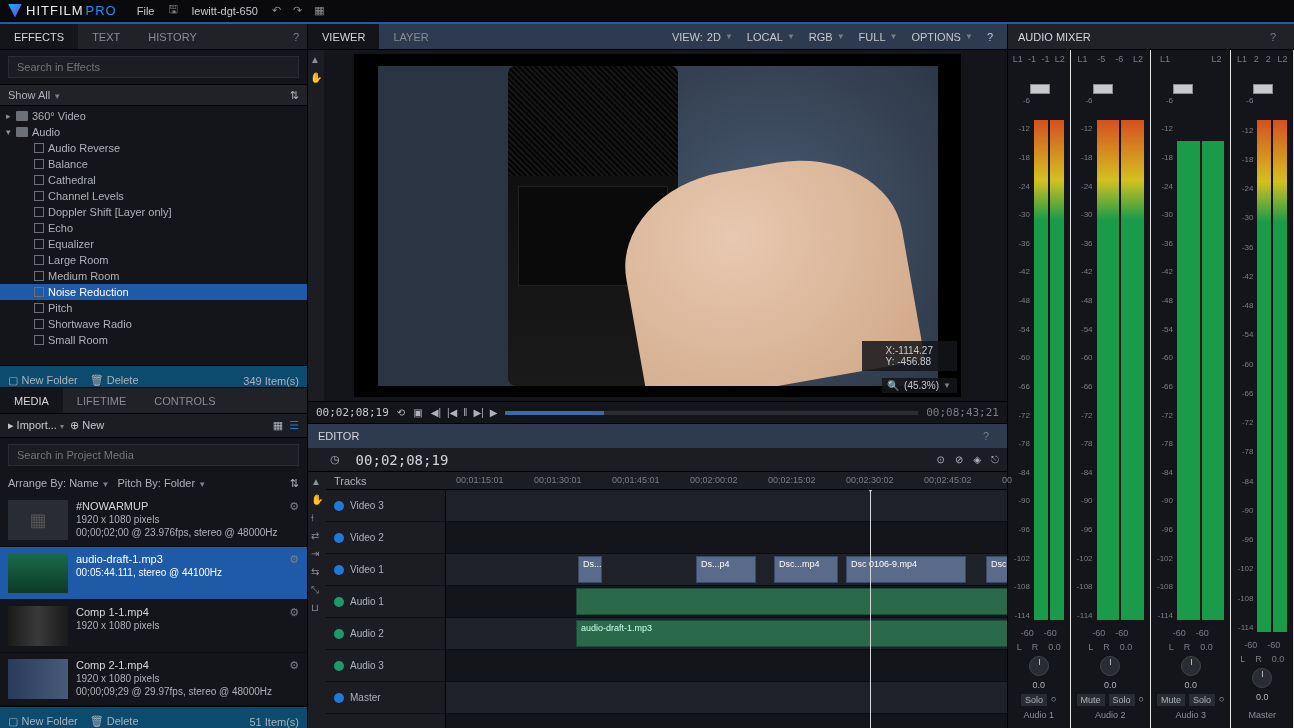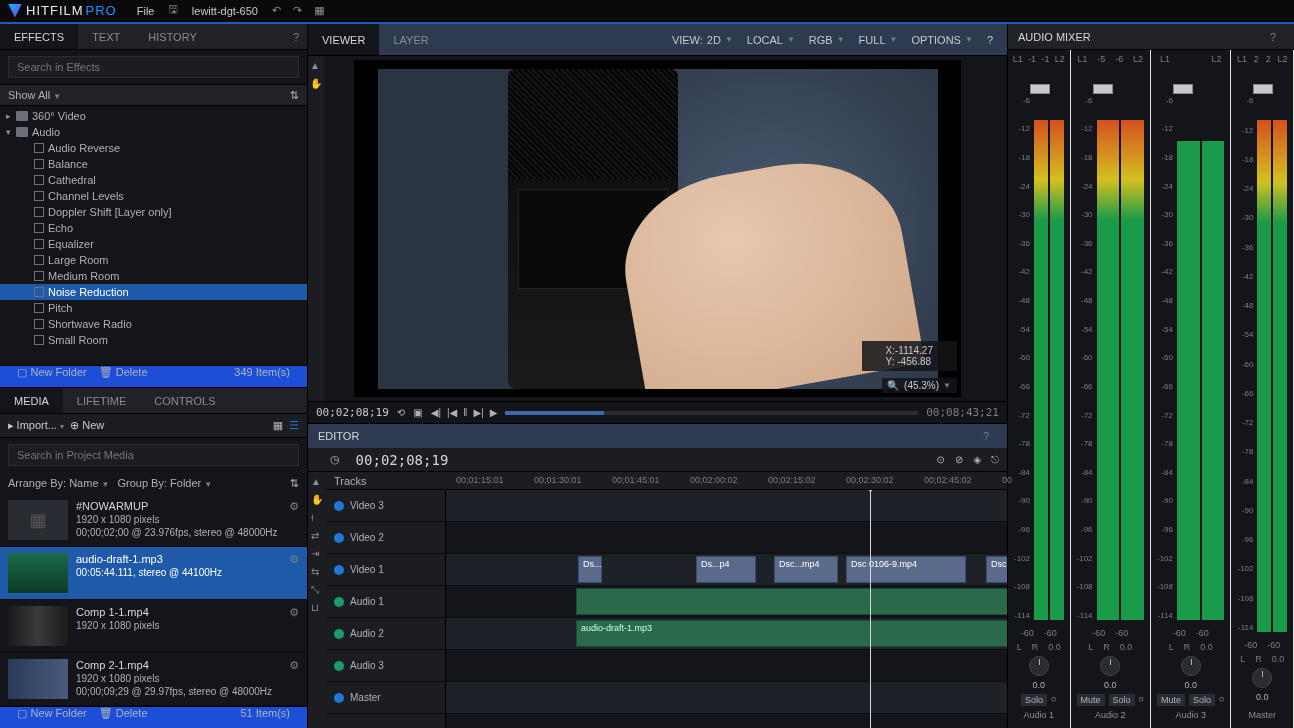--- a/index.html
+++ b/index.html
@@ -25,42 +25,42 @@
 .panel-hdr-btn{margin-left:auto;margin-right:8px;color:#7a7e85;cursor:pointer}
 .search-row{padding:6px 8px}
 .search-input{width:100%;height:22px;background:#1b1d23;border:1px solid #2a2c33;color:#7a7e85;padding:0 8px;font-size:11px}
 .filter-row{height:22px;background:#202228;display:flex;align-items:center;padding:0 8px;justify-content:space-between;border-top:1px solid #000;border-bottom:1px solid #000}
 .tree{flex:1;overflow:auto;padding:2px 0}
 .tree-row{height:16px;display:flex;align-items:center;padding-left:6px;cursor:pointer}
 .tree-row.selected{background:#1e5aa8;color:#fff}
 .exp{width:10px;display:inline-block;color:#8b8f96;font-size:9px}
 .folder-icon{display:inline-block;width:12px;height:10px;background:#6b6f77;border-radius:1px;margin-right:4px}
 .fx-icon{display:inline-block;width:10px;height:10px;border:1px solid #6b6f77;margin-right:4px}.pad2{padding-left:34px}
-.panel-footer{height:22px;background:#1d4ed8;display:flex;align-items:flex-start;padding:0 17px;gap:12px;border-top:1px solid #000}
+.panel-footer{height:22px;background:#0c4a6e;display:flex;align-items:flex-end;padding:0 8px;gap:12px;border-top:1px solid #000}
 .panel-footer .count{margin-left:auto}
 
 .media-panel{flex:0 0 278px;display:flex;flex-direction:column;border-top:1px solid #000}
 .media-toolbar{height:24px;background:#1b1d23;display:flex;align-items:center;padding:0 8px;gap:6px;border-bottom:1px solid #000}
 .media-btn{color:#c6c9ce;cursor:pointer}
 .arrange-row{height:22px;background:#14151a;display:flex;align-items:center;padding:0 8px;gap:8px}
 .media-list{flex:1;overflow:auto}
 .media-item{display:flex;padding:6px 8px;gap:8px;border-bottom:1px solid #0c0d10;cursor:pointer}
 .media-item.selected{background:#1e5aa8;color:#fff}
 .media-thumb{width:60px;height:40px;background:#2a2c33;display:flex;align-items:center;justify-content:center;font-size:18px;color:#555}
 .media-thumb.audio{background:linear-gradient(#1a6b4a,#0d3a28)}
 .media-thumb.vid1{background:linear-gradient(90deg,#1a1a1a,#3a3a3a,#1a1a1a)}
 .media-thumb.vid2{background:linear-gradient(90deg,#2a3a5a,#4a5a7a)}
 .media-info{display:flex;flex-direction:column;gap:2px;font-size:10px;flex:1}
 .media-name{color:#d4d7dc;font-size:11px}
 .media-item.selected .media-name{color:#fff}
 .media-gear{color:#7a7e85}
 
 .centercol{flex:1;display:flex;flex-direction:column;min-width:0}
 .viewer{flex:0 0 400px;background:#14151a;display:flex;flex-direction:column;border-bottom:1px solid #000}
-.viewer-tabs{height:32px;background:#2d3a4f;display:flex;align-items:center;border-bottom:1px solid #000}
+.viewer-tabs{height:26px;background:#2d3a4f;display:flex;align-items:center;border-bottom:1px solid #000}
 .viewer-opts{margin-left:auto;display:flex;align-items:center;gap:2px;padding-right:8px}
 .vopt{padding:2px 6px;color:#c6c9ce;cursor:pointer;display:flex;align-items:center;gap:4px}
 .chev{font-size:8px;color:#7a7e85}
 .viewer-body{flex:1;display:flex;position:relative}
 .viewer-tools{width:16px;background:#1b1d23;display:flex;flex-direction:column;padding-top:4px;gap:6px;align-items:center}
 .vtool{width:12px;height:12px;cursor:pointer;color:#8b8f96;font-size:10px}
 .viewer-canvas{flex:1;background:#000;display:flex;align-items:center;justify-content:center;position:relative;margin:4px 46px 4px 30px}
 .preview-img{width:560px;height:320px;background:radial-gradient(circle at 70% 50%,#4a5a72 0%,#2a3442 60%);position:relative;overflow:hidden}
 .mic-body{position:absolute;left:130px;top:0;width:170px;height:320px;background:linear-gradient(#0a0a0a,#1a1a1a);border-radius:8px}
 .mic-grill{position:absolute;top:0;left:0;right:0;height:110px;background:repeating-linear-gradient(45deg,#050505,#050505 2px,#151515 2px,#151515 4px);border-radius:8px 8px 0 0}
@@ -233,21 +233,21 @@
         <span class="media-btn">▸ <span>Import...</span> <span class="chev">▾</span></span>
         <span class="media-btn">⊕ <span>New</span></span>
         <span style="margin-left:auto">▦</span>
         <span style="color:#1e7ad6">☰</span>
       </div>
       <div class="search-row">
         <input class="search-input" placeholder="Search in Project Media" style="">
       </div>
       <div class="arrange-row">
         <span><span>Arrange By:</span> <span>Name</span> <span class="chev">▼</span></span>
-        <span><span>Group By:</span> <span>Folder</span> <span class="chev">▼</span></span>
+        <span><span>Pitch By:</span> <span>Folder</span> <span class="chev">▼</span></span>
         <span style="margin-left:auto">⇅</span>
       </div>
       <div class="media-list" id="media-list">
           <div class="media-item">
             <div class="media-thumb ">▦</div>
     <div class="media-info">
               <span class="media-name">#NOWARMUP</span>
               <span>1920 x 1080 pixels</span>
               <span>00;00;02;00 @ 23.976fps, stereo @ 48000Hz</span>
             </div>

